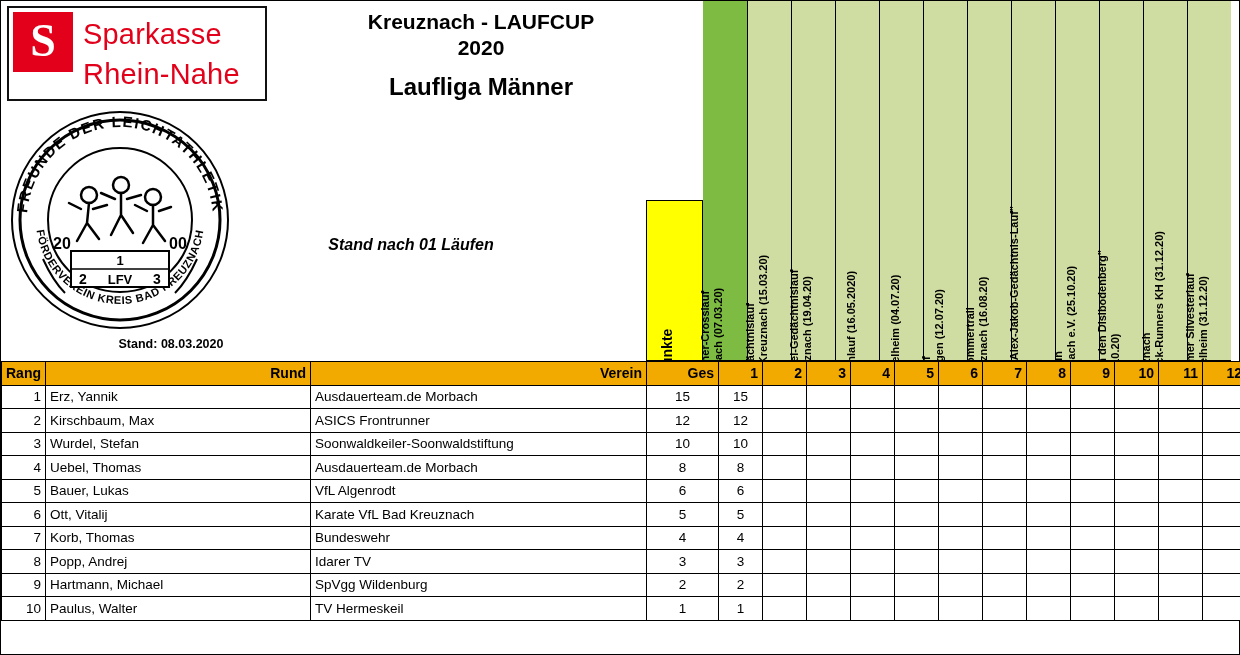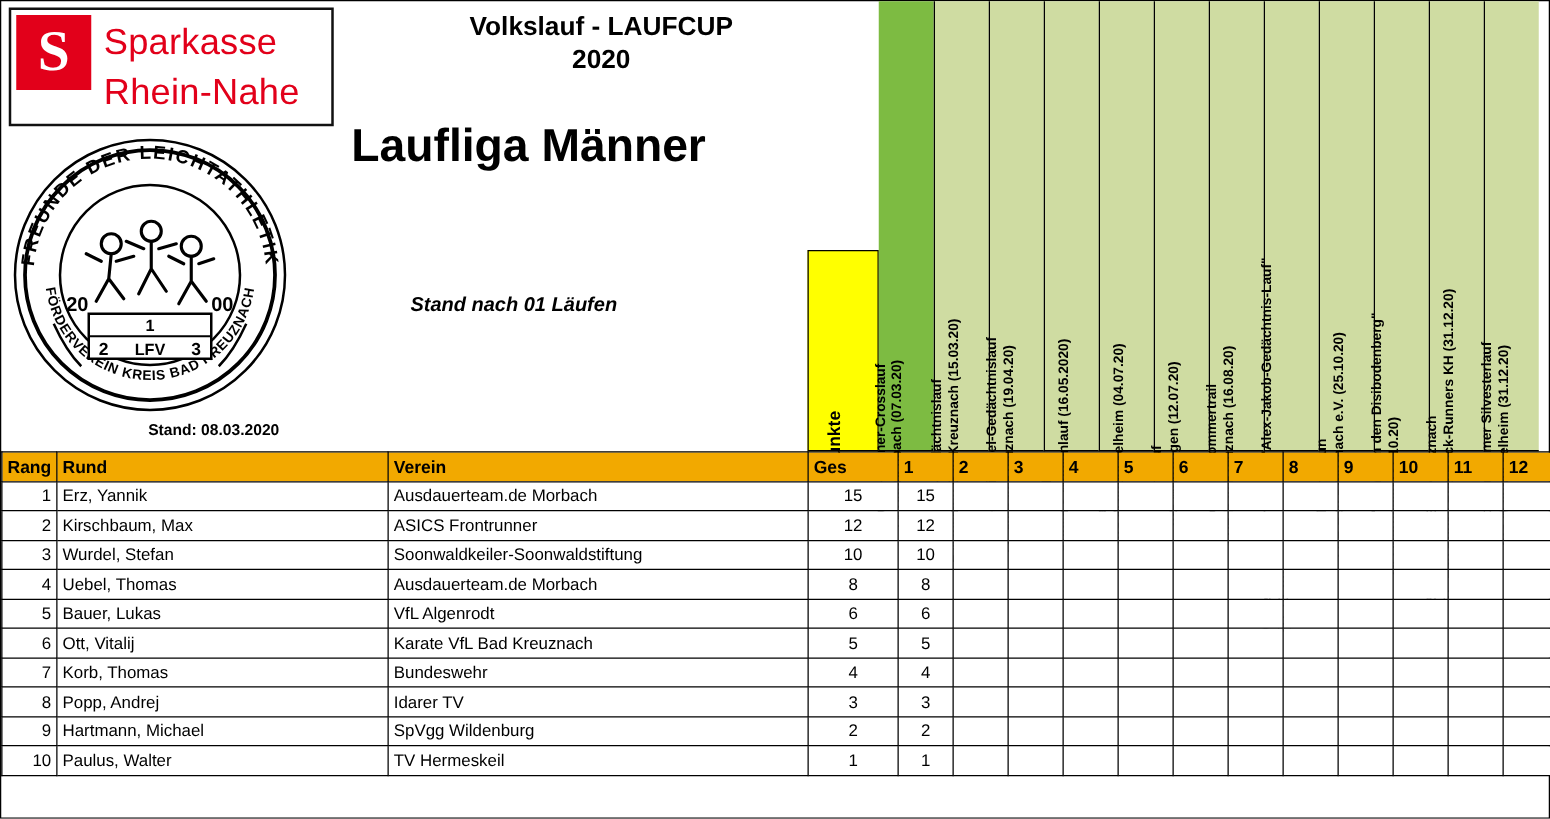--- a/index.html
+++ b/index.html
@@ -86,25 +86,24 @@
     text-align: center;
     font-size: 21px;
     font-weight: bold;
     line-height: 26px;
     color: #000;
   }
   .title2 {
     position: absolute;
     left: 280px; top: 72px;
     width: 400px;
-    text-align: left;
-    font-size: 37px;
+    text-align: center;
+    font-size: 24px;
     font-weight: bold;
     color: #000;
-    margin-top: 23px;
   }
   .stand-laeufe {
     position: absolute;
     left: 150px; top: 235px;
     width: 520px;
     text-align: center;
     font-size: 16px;
     font-style: italic;
     font-weight: bold;
     color: #000;
@@ -178,21 +177,21 @@
   table.standings th, table.standings td {
     border: 1px solid #000;
     box-sizing: border-box;
     height: 23.5px;
     padding: 0 4px;
     color: #000;
   }
   thead th {
     background: #f2a900;
     font-weight: bold;
-    text-align: left;
+    text-align: right;
     height: 24px;
     font-size: 14px;
   }
   th.h-rang { width: 44px; }
   th.h-name { width: 265px; }
   th.h-verein { width: 336px; }
   th.h-ges { width: 72px; }
   th.h-num { width: 44px; }
 
   td.c-rang { text-align: right; width: 44px; }
@@ -253,21 +252,21 @@
         <text x="160" y="140" font-family="Liberation Sans, sans-serif" font-size="16" font-weight="bold" fill="#000">00</text>
 
         <path d="M 34 150 q 10 22 22 34" stroke="#000" stroke-width="2" fill="none"></path>
         <path d="M 188 150 q -10 22 -22 34" stroke="#000" stroke-width="2" fill="none"></path>
       </svg>
     </div>
 
     <div class="stand-date">Stand: 08.03.2020</div>
 
     <div class="title1">
-      <div>Volkslauf - LAUFCUP</div>
+      <div>Kreuznach - LAUFCUP</div>
       <div>2020</div>
     </div>
 
     <div class="title2">Laufliga Männer</div>
 
     <div class="stand-laeufe">Stand nach 01 Läufen</div>
   </div>
 
   <div class="points-col">
     <span class="lbl">Punkte</span>

